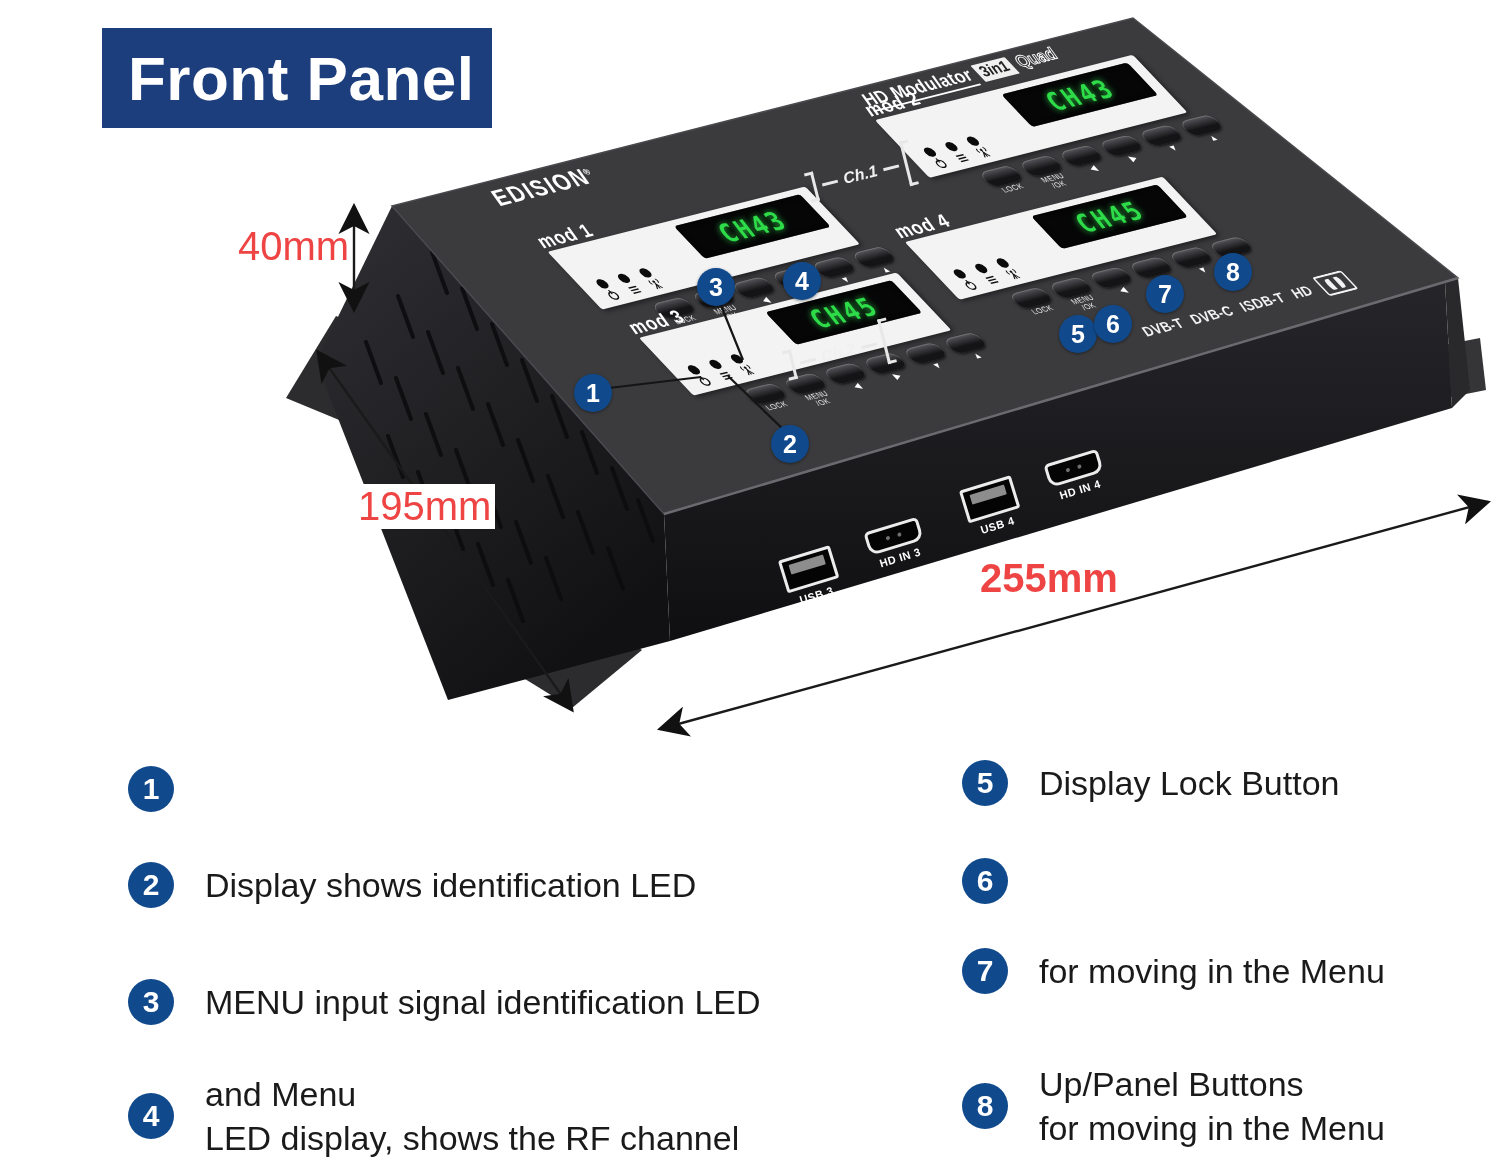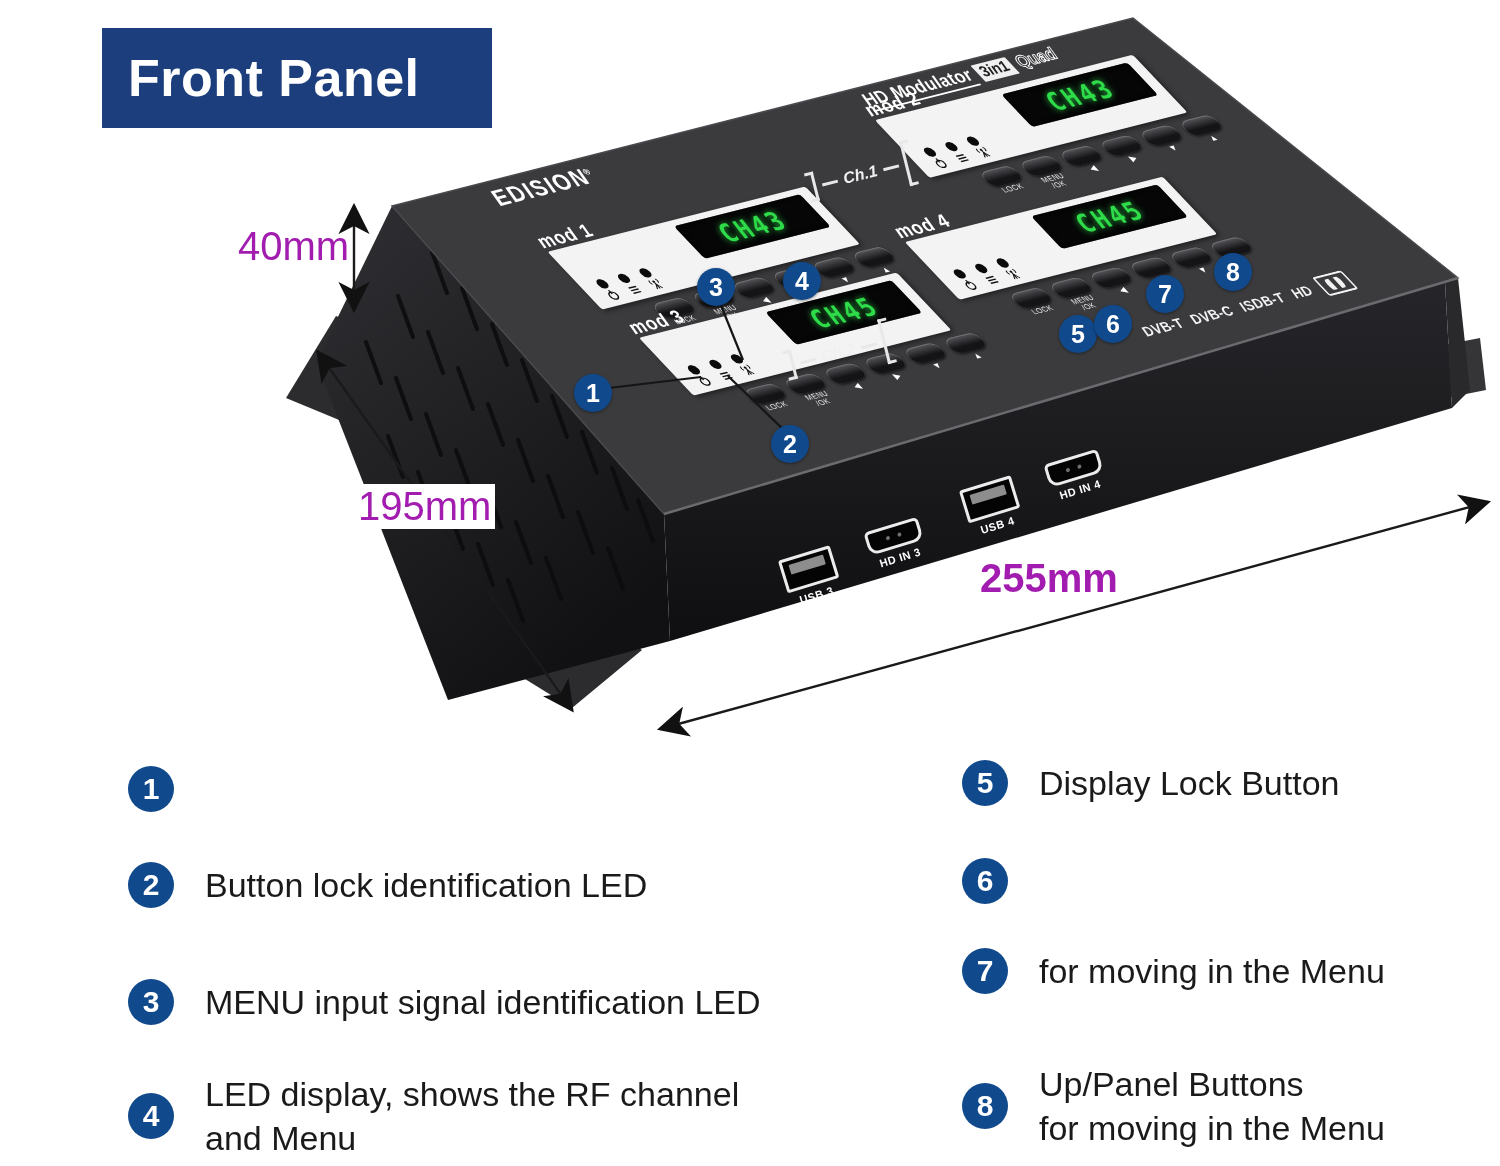--- a/index.html
+++ b/index.html
@@ -1,21 +1,21 @@
 <!DOCTYPE html>
 <html><head>
 <meta charset="utf-8">
 <style>
   html,body{margin:0;padding:0;background:#fff;font-family:"Liberation Sans",sans-serif;}
   .page{position:relative;width:1500px;height:1166px;background:#fff;overflow:hidden;}
 
   
   .title-box{position:absolute;left:102px;top:28px;width:390px;height:100px;background:#1c3e7c;
     display:flex;align-items:center;padding-left:26px;box-sizing:border-box;}
-  .title-box span{color:#fff;font-size:52px;font-weight:bold;letter-spacing:.5px;}
+  .title-box span{color:#fff;font-size:62px;font-weight:bold;letter-spacing:.5px;}
 
   
   .scene{position:absolute;inset:0;}
   svg.layer{position:absolute;left:0;top:0;pointer-events:none;}
 
   
   .top-plane{position:absolute;left:0;top:0;width:1020px;height:400px;transform-origin:0 0;
     transform:matrix(0.741,-0.188,0.700,0.740,392,206);}
   .brand{position:absolute;left:118px;top:6px;color:#fff;font-weight:800;font-style:italic;
     font-size:27px;letter-spacing:2px;}
@@ -65,21 +65,21 @@
   .port.hdmi{width:56px;height:24px;border-radius:5px 5px 10px 10px;display:flex;align-items:center;justify-content:center;gap:8px;}
   .hdmi-pin{width:4px;height:4px;background:#6f6f72;border-radius:50%;}
   .port-label{text-align:center;color:#fff;font-size:11px;font-weight:bold;margin-top:4px;letter-spacing:.5px;}
 
   
   .callout{position:absolute;width:38px;height:38px;border-radius:50%;background:#114a8c;color:#fff;
     display:flex;align-items:center;justify-content:center;font-size:25px;font-weight:bold;
     box-shadow:0 1px 3px rgba(0,0,0,.4);}
 
   
-  .dim-label{position:absolute;color:#a21caf;font-size:40px;white-space:nowrap;}
+  .dim-label{position:absolute;color:#ef4444;font-size:40px;white-space:nowrap;}
   .dim-label.masked{background:#fff;padding:0 4px;margin-left:8px;}
 
   
   .legend-item{position:absolute;display:flex;align-items:center;gap:31px;}
   .lg-circle{flex-shrink:0;width:46px;height:46px;border-radius:50%;background:#114a8c;color:#fff;
     display:flex;align-items:center;justify-content:center;font-size:30px;font-weight:bold;}
   .lg-text{font-size:34px;color:#1a1a1a;line-height:44px;}
 </style>
 </head>
 <body>
@@ -533,34 +533,34 @@
     <div class="callout" style="left:1146px;top:275px;">7</div>
     <div class="callout" style="left:1214px;top:253px;">8</div>
   </div>
 
   <div class="legend-item" style="left:128px;top:766px;">
     <div class="lg-circle">1</div>
   </div>
   <div class="legend-item" style="left:128px;top:862px;">
     <div class="lg-circle">2</div>
     <div class="lg-text">
-        <div>Button lock identification LED</div>
+        <div>Display shows identification LED</div>
       </div>
   </div>
   <div class="legend-item" style="left:128px;top:979px;">
     <div class="lg-circle">3</div>
     <div class="lg-text">
         <div>MENU input signal identification LED</div>
       </div>
   </div>
   <div class="legend-item" style="left:128px;top:1072px;">
     <div class="lg-circle">4</div>
     <div class="lg-text">
+        <div>and Menu</div>
         <div>LED display, shows the RF channel</div>
-        <div>and Menu</div>
       </div>
   </div>
   <div class="legend-item" style="left:962px;top:760px;">
     <div class="lg-circle">5</div>
     <div class="lg-text">
         <div>Display Lock Button</div>
       </div>
   </div>
   <div class="legend-item" style="left:962px;top:858px;">
     <div class="lg-circle">6</div>

